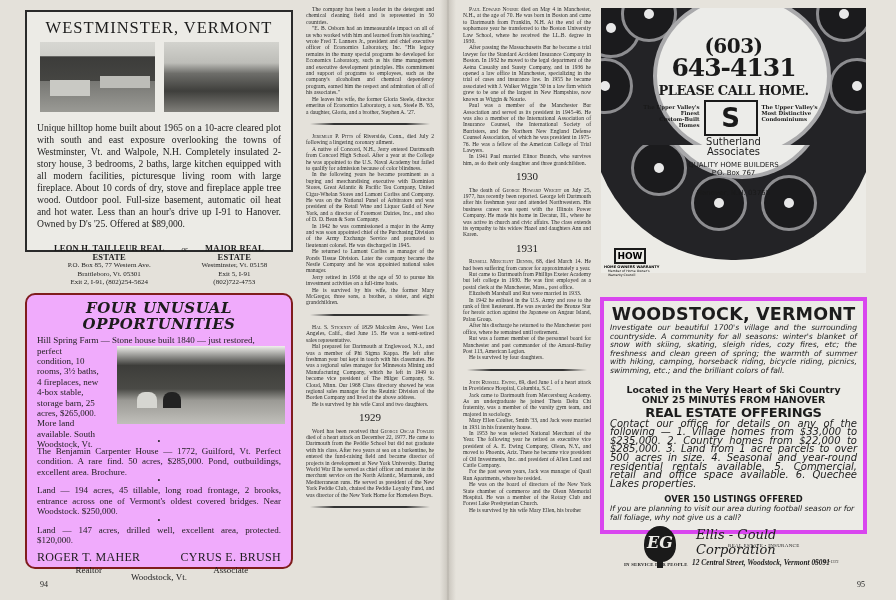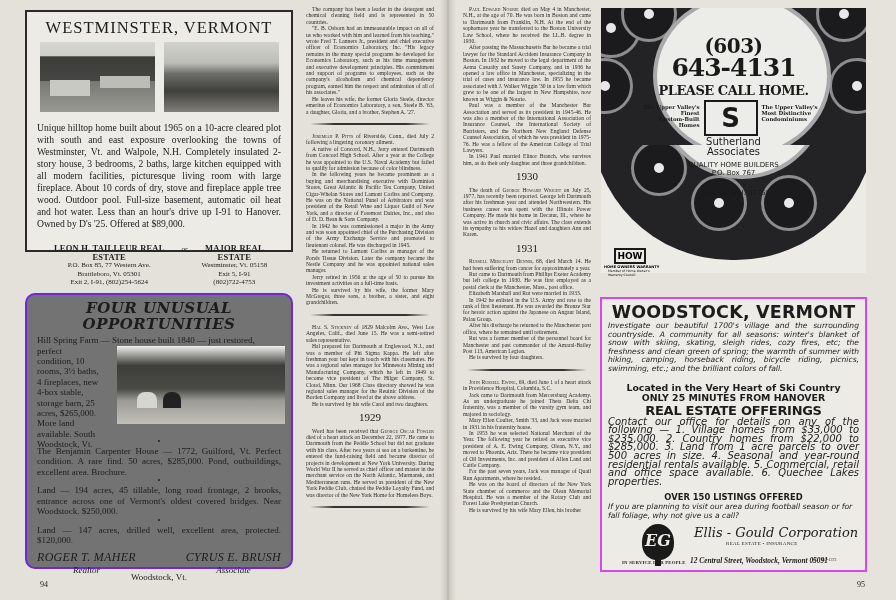--- a/index.html
+++ b/index.html
@@ -19,32 +19,32 @@
   .photo.house { background: linear-gradient(180deg, #d7d7d2 0%, #cfcfca 20%, #3c3c3a 21%, #454542 55%, #777773 56%, #9a9a95 100%); }
   .photo.house::before { content: ""; position: absolute; left: 10px; top: 38px; width: 40px; height: 16px; background: #c9c9c4; }
   .photo.house::after { content: ""; position: absolute; left: 60px; top: 34px; width: 50px; height: 12px; background: #bdbdb8; }
   .photo.view { background: linear-gradient(180deg, #d3d3ce 0%, #bdbdb8 30%, #6e6e6a 45%, #3f3f3c 70%, #807f7a 100%); }
   .ad-west p.body { font-size: 9.6px; line-height: 12px; text-align: justify; margin-bottom: 14px; }
   .contacts { display: flex; justify-content: space-between; align-items: flex-start; font-size: 7px; text-align: center; line-height: 8.5px; }
   .contacts .name { font-size: 8.5px; font-weight: bold; letter-spacing: 0.2px; }
   .contacts .or { font-size: 7px; font-style: italic; padding-top: 1px; }
 
   
-  .ad-four { position: absolute; left: 25px; top: 293px; width: 268px; height: 276px; border: 2px solid #6d28d9; border-radius: 10px; background: #737373; padding: 5px 10px; }
+  .ad-four { position: absolute; left: 25px; top: 293px; width: 268px; height: 276px; border: 2px solid #7f1d1d; border-radius: 10px; background: #f0abfc; padding: 5px 10px; }
   .ad-four h1 { font-family: "DejaVu Serif", serif; font-style: italic; font-weight: bold; font-size: 15px; text-align: center; line-height: 16px; letter-spacing: 0.5px; margin-bottom: 3px; }
   .ad-four .first { font-size: 9px; line-height: 10.5px; }
   .farm-wrap { position: relative; height: 92px; }
   .farm-text { position: absolute; left: 0; top: 0; width: 62px; font-size: 9px; line-height: 10.4px; }
   .farm-photo { position: absolute; left: 80px; top: 0; width: 168px; height: 78px; background: linear-gradient(180deg, #f0f0ec 0%, #3d3d3a 25%, #4a4a46 55%, #9b9a95 70%, #c0bfba 100%); }
   .farm-photo::before { content: ""; position: absolute; left: 20px; top: 46px; width: 20px; height: 16px; border-radius: 8px 8px 0 0; background: #d6d6d1; }
   .farm-photo::after { content: ""; position: absolute; left: 46px; top: 46px; width: 18px; height: 16px; border-radius: 8px 8px 0 0; background: #222; }
   .bullet { text-align: center; font-size: 8px; line-height: 8px; }
   .ad-four p.item { font-size: 9px; line-height: 10.5px; text-align: justify; }
   .agents { display: flex; justify-content: space-between; margin-top: 4px; }
-  .agents .a { text-align: center; font-style: italic; }
+  .agents .a { text-align: center; }
   .agents .agent-name { font-size: 12px; letter-spacing: 0.3px; }
   .agents .agent-role { font-size: 9px; }
   .town { text-align: center; font-size: 9px; margin-top: -3px; }
   .phones { display: flex; justify-content: flex-end; font-size: 9px; margin-top: 17px; }
   .pagenum { position: absolute; top: 580px; font-size: 8px; }
 
   
   .col { position: absolute; font-size: 5.6px; line-height: 6.4px; text-align: justify; color: #2a2a2a; }
   .col p { text-indent: 6px; }
   .col .sc { font-variant: small-caps; }
@@ -68,21 +68,21 @@
   .logo-s span { position: absolute; left: 50%; top: 50%; transform: translate(-50%,-55%); font-family: "DejaVu Sans", sans-serif; font-size: 26px; font-weight: bold; color: #1a1a1a; }
   .suth { position: absolute; left: 601px; top: 137px; width: 265px; text-align: center; font-family: "DejaVu Sans", sans-serif; color: #1a1a1a; }
   .suth .n1 { font-size: 10px; line-height: 10px; }
   .suth .n2 { font-size: 7px; line-height: 8px; margin-top: 4px; }
   .hdw { position: absolute; left: 604px; top: 248px; width: 60px; font-family: "DejaVu Sans", sans-serif; color: #000000; }
   .hdw .mark { width: 32px; height: 16px; border: 2px solid #1a1a1a; font-size: 9px; font-weight: bold; text-align: center; line-height: 12px; margin-left: 10px; }
   .hdw .t1 { font-size: 3.6px; font-weight: bold; margin-top: 1px; }
   .hdw .t2 { font-size: 3.2px; line-height: 4px; margin-left: 4px; }
 
   
-  .ad-wood { position: absolute; left: 600px; top: 297px; width: 267px; height: 275px; border: 2px solid #d946ef; background: #ecebe6; padding: 3px 6px; font-family: "DejaVu Sans", sans-serif; color: #1c1c1c; }
+  .ad-wood { position: absolute; left: 600px; top: 297px; width: 267px; height: 237px; border: 4px solid #d946ef; background: #ecebe6; padding: 3px 6px; font-family: "DejaVu Sans", sans-serif; color: #1c1c1c; }
   .ad-wood h1 { font-size: 17.5px; font-weight: bold; text-align: center; letter-spacing: 0.2px; line-height: 20px; }
   .ad-wood .intro { font-style: italic; font-size: 7.6px; line-height: 8.6px; text-align: justify; }
   .ad-wood .h2 { font-weight: bold; font-size: 9.4px; text-align: center; line-height: 10px; margin-top: 9px; }
   .ad-wood .h3 { font-weight: bold; font-size: 13px; text-align: center; line-height: 15px; letter-spacing: -0.3px; }
   .ad-wood .offer { font-size: 10px; line-height: 8.6px; text-align: justify; font-style: italic; }
   .ad-wood .h4 { font-weight: bold; font-size: 8.4px; text-align: center; margin-top: 6px; }
   .ad-wood .ask { font-style: italic; font-size: 7.6px; line-height: 9px; }
   .eg { position: relative; height: 44px; margin-top: 4px; }
   .tree { position: absolute; left: 34px; top: 0; width: 32px; height: 36px; background: #1a1a1a; border-radius: 50% 50% 45% 45%; color: #ecebe6; font-family: "DejaVu Serif", serif; font-style: italic; font-weight: bold; font-size: 16px; text-align: center; line-height: 34px; }
   .trunk { position: absolute; left: 47px; top: 34px; width: 6px; height: 8px; background: #1a1a1a; }

